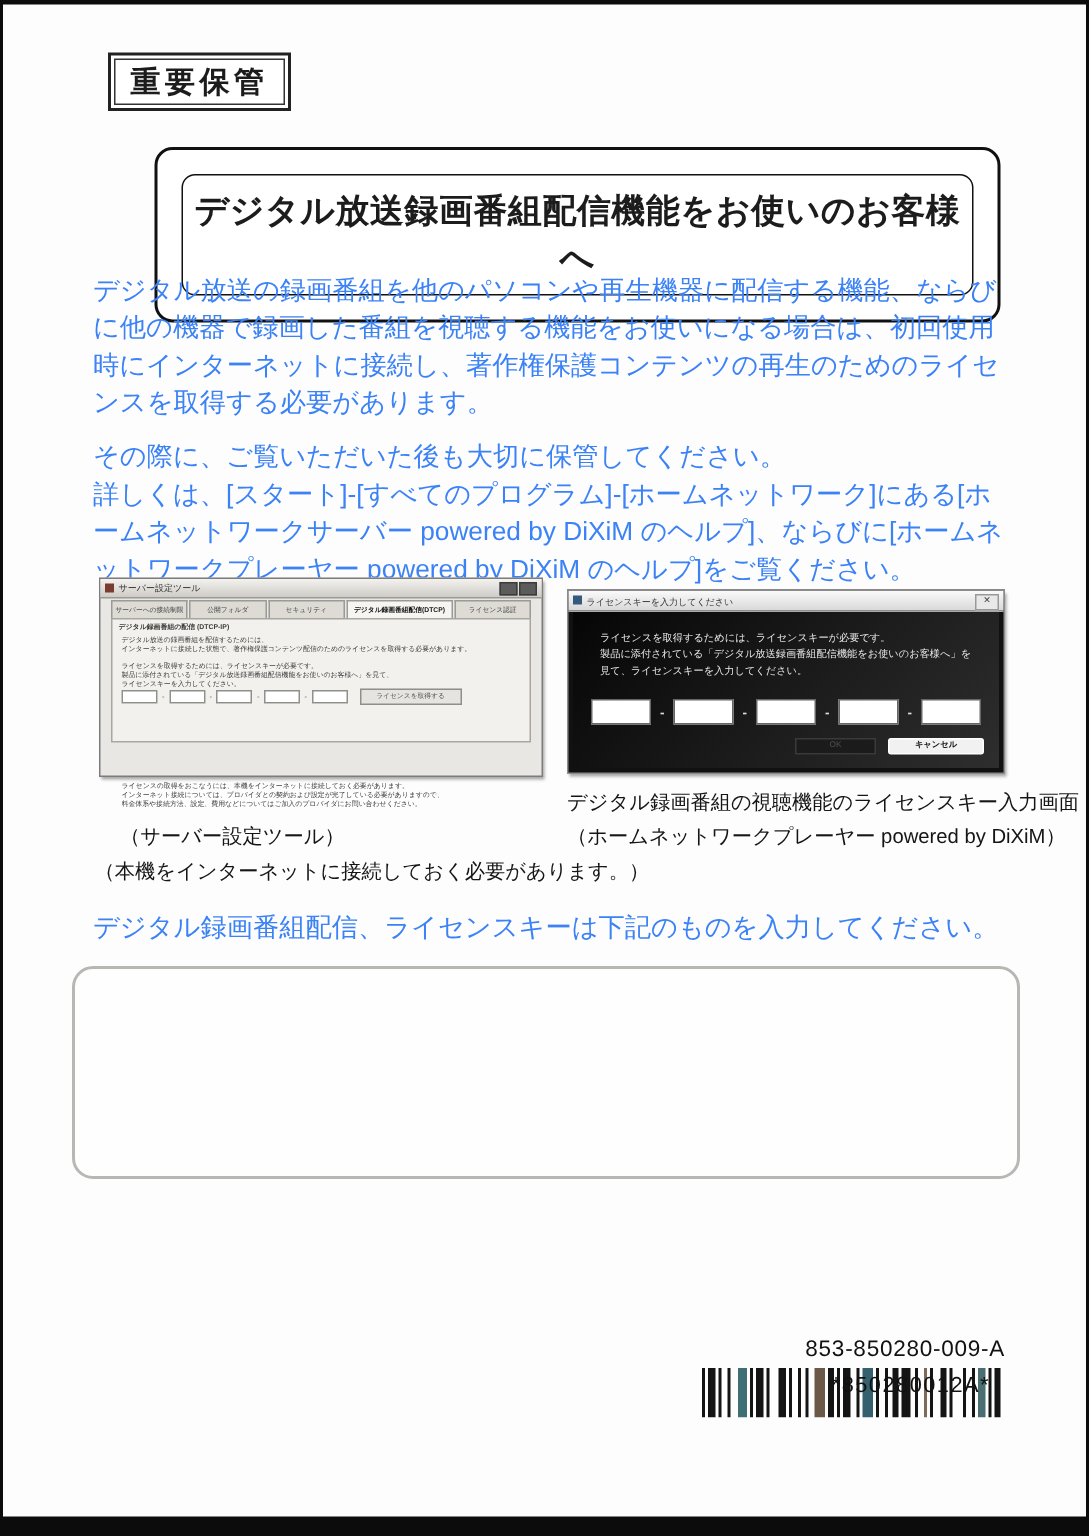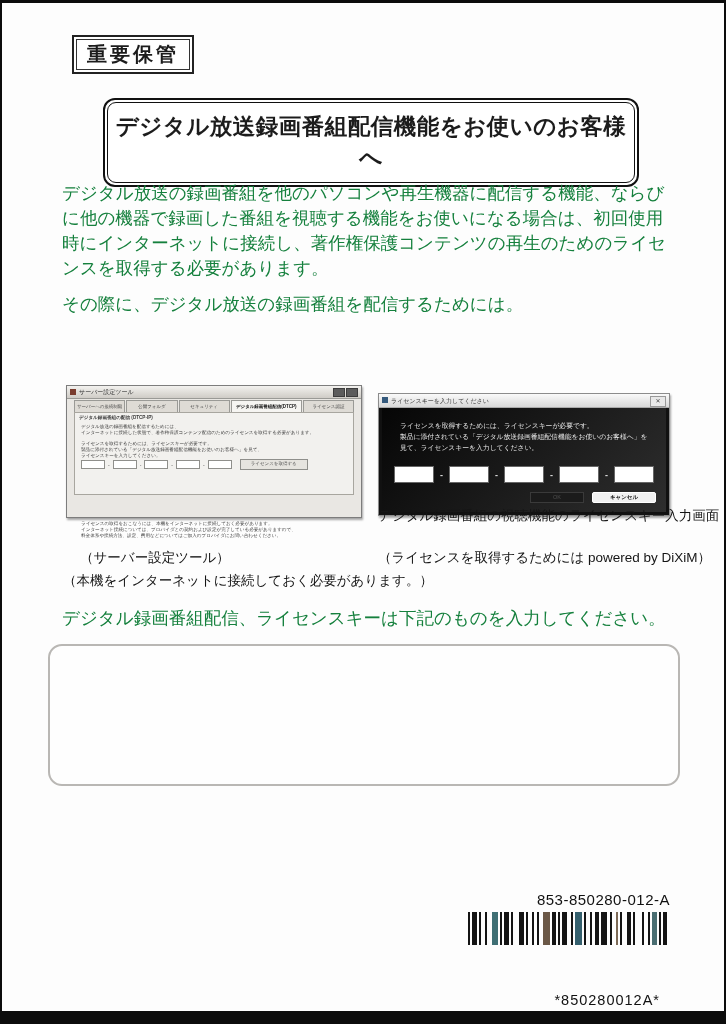--- a/index.html
+++ b/index.html
@@ -2,28 +2,28 @@
 <html><head>
 <meta charset="utf-8">
 <style>
   html,body{margin:0;padding:0;background:#888;}
   #page{
     position:relative;width:726px;height:1024px;background:#fdfdfd;
     font-family:"Liberation Sans","DejaVu Sans",sans-serif;color:#1c1c1c;
     overflow:hidden;margin:0 auto;
   }
   .abs{position:absolute;}
-  .jp{word-break:break-all;line-height:25px;font-size:17.5px;color:#15803d;}
+  .jp{word-break:break-all;line-height:25px;font-size:17.5px;color:#3b82f6;}
   
   .edge{background:#0c0c0c;}
   
   #imp-outer{border:2px solid #222;padding:2px;background:#fff;}
   #imp-inner{border:1.5px solid #333;padding:1px 10px;font-size:20px;font-weight:bold;letter-spacing:3px;}
   
-  #title-outer{border:2.5px solid #111;border-radius:12px;padding:2px;background:#fff;}
+  #title-outer{border:2.5px solid #111;border-radius:12px;padding:16px;background:#fff;}
   #title-inner{border:1.5px solid #111;border-radius:9px;text-align:center;font-size:22.5px;font-weight:600;padding:8px 6px 9px;letter-spacing:0.5px;}
   
   #shot-server{background:#e9e7e3;border:1px solid #7d7d7d;box-shadow:1px 2px 2px rgba(0,0,0,.35);}
   #shot-server .tbar{height:12px;background:linear-gradient(#f3f2ef,#cfccc6);border-bottom:1px solid #9a9a96;position:relative;}
   #shot-server .tbar .ticon{position:absolute;left:3px;top:3px;width:6px;height:6px;background:#7a3c2e;}
   #shot-server .tbar .ttl{position:absolute;left:12px;top:2px;font-size:6px;color:#333;white-space:nowrap;}
   #shot-server .wbtn{position:absolute;top:2px;width:10px;height:7px;background:#5c5c5c;border:1px solid #3c3c3c;}
   .tabbar{position:absolute;left:7px;top:14px;right:7px;height:12px;display:flex;gap:1px;}
   .tab{flex:1;background:#dedbd5;border:1px solid #9a9a96;border-bottom:none;font-size:4.5px;color:#444;text-align:center;line-height:11px;white-space:nowrap;overflow:hidden;}
   .tab.sel{background:#f6f5f2;font-weight:bold;color:#111;}
@@ -66,21 +66,22 @@
   <div class="abs" id="imp-outer" style="left:72px;top:35px;">
     <div id="imp-inner">重要保管</div>
   </div>
 
   <div class="abs" id="title-outer" style="left:103px;top:98px;width:528px;">
     <div id="title-inner">デジタル放送録画番組配信機能をお使いのお客様へ</div>
   </div>
 
   <div class="abs jp" style="left:62px;top:181px;width:616px;">デジタル放送の録画番組を他のパソコンや再生機器に配信する機能、ならびに他の機器で録画した番組を視聴する機能をお使いになる場合は、初回使用時にインターネットに接続し、著作権保護コンテンツの再生のためのライセンスを取得する必要があります。</div>
 
-  <div class="abs jp" style="left:62px;top:292px;width:616px;">その際に、デジタル放送の録画番組を配信するためには。</div>
+  <div class="abs jp" style="left:62px;top:292px;width:616px;">その際に、ご覧いただいた後も大切に保管してください。</div>
+  <div class="abs jp" style="left:62px;top:317px;width:616px;">詳しくは、[スタート]-[すべてのプログラム]-[ホームネットワーク]にある[ホームネットワークサーバー powered by DiXiM のヘルプ]、ならびに[ホームネットワークプレーヤー powered by DiXiM のヘルプ]をご覧ください。</div>
 
   <div class="abs" id="shot-server" style="left:66px;top:385px;width:294px;height:131px;">
     <div class="tbar">
       <span class="ticon"></span>
       <span class="ttl">サーバー設定ツール</span>
       <span class="wbtn" style="right:16px;"></span>
       <span class="wbtn" style="right:3px;"></span>
     </div>
     <div class="tabbar">
       <div class="tab">サーバーへの接続制限</div>
@@ -137,26 +138,26 @@
       </div>
       <div class="btnrow-p">
         <span class="okbtn">OK</span>
         <span class="cancelbtn">キャンセル</span>
       </div>
     </div>
   </div>
 
   <div class="abs caption" style="left:80px;top:546px;">（サーバー設定ツール）</div>
   <div class="abs caption" style="left:63px;top:569px;">（本機をインターネットに接続しておく必要があります。）</div>
-  <div class="abs caption" style="left:378px;top:504px;text-align:center;">デジタル録画番組の視聴機能のライセンスキー入力画面</div>
-  <div class="abs caption" style="left:378px;top:546px;">（ライセンスを取得するためには powered by DiXiM）</div>
+  <div class="abs caption" style="left:378px;top:523px;text-align:center;">デジタル録画番組の視聴機能のライセンスキー入力画面</div>
+  <div class="abs caption" style="left:378px;top:546px;">（ホームネットワークプレーヤー powered by DiXiM）</div>
 
   <div class="abs jp" style="left:62px;top:606px;width:616px;">デジタル録画番組配信、ライセンスキーは下記のものを入力してください。</div>
 
   <div class="abs" id="license-box" style="left:48px;top:644px;width:628px;height:138px;"></div>
 
 
-  <div class="abs" id="doc-number" style="right:56px;top:891px;">853-850280-012-A</div>
+  <div class="abs" id="doc-number" style="right:56px;top:891px;">853-850280-009-A</div>
 
   <div class="abs" id="barcode-bars" style="right:36px;top:912px;width:222px;"><span style="display:inline-block;height:33px;width:2.15px;background:#141414"></span><span style="display:inline-block;height:33px;width:2.15px;background:transparent"></span><span style="display:inline-block;height:33px;width:4.3px;background:#141414"></span><span style="display:inline-block;height:33px;width:2.15px;background:transparent"></span><span style="display:inline-block;height:33px;width:2.15px;background:#141414"></span><span style="display:inline-block;height:33px;width:4.3px;background:transparent"></span><span style="display:inline-block;height:33px;width:2.15px;background:#141414"></span><span style="display:inline-block;height:33px;width:4.3px;background:transparent"></span><span style="display:inline-block;height:33px;width:6.449999999999999px;background:#3f6f74"></span><span style="display:inline-block;height:33px;width:2.15px;background:transparent"></span><span style="display:inline-block;height:33px;width:2.15px;background:#141414"></span><span style="display:inline-block;height:33px;width:2.15px;background:transparent"></span><span style="display:inline-block;height:33px;width:4.3px;background:#141414"></span><span style="display:inline-block;height:33px;width:2.15px;background:transparent"></span><span style="display:inline-block;height:33px;width:2.15px;background:#141414"></span><span style="display:inline-block;height:33px;width:6.449999999999999px;background:transparent"></span><span style="display:inline-block;height:33px;width:4.3px;background:#141414"></span><span style="display:inline-block;height:33px;width:2.15px;background:transparent"></span><span style="display:inline-block;height:33px;width:2.15px;background:#141414"></span><span style="display:inline-block;height:33px;width:4.3px;background:transparent"></span><span style="display:inline-block;height:33px;width:2.15px;background:#141414"></span><span style="display:inline-block;height:33px;width:2.15px;background:transparent"></span><span style="display:inline-block;height:33px;width:2.15px;background:#141414"></span><span style="display:inline-block;height:33px;width:4.3px;background:transparent"></span><span style="display:inline-block;height:33px;width:6.449999999999999px;background:#6b5847"></span><span style="display:inline-block;height:33px;width:2.15px;background:transparent"></span><span style="display:inline-block;height:33px;width:4.3px;background:#141414"></span><span style="display:inline-block;height:33px;width:2.15px;background:transparent"></span><span style="display:inline-block;height:33px;width:2.15px;background:#141414"></span><span style="display:inline-block;height:33px;width:2.15px;background:transparent"></span><span style="display:inline-block;height:33px;width:4.3px;background:#141414"></span><span style="display:inline-block;height:33px;width:4.3px;background:transparent"></span><span style="display:inline-block;height:33px;width:2.15px;background:#141414"></span><span style="display:inline-block;height:33px;width:2.15px;background:transparent"></span><span style="display:inline-block;height:33px;width:6.449999999999999px;background:#35606e"></span><span style="display:inline-block;height:33px;width:2.15px;background:transparent"></span><span style="display:inline-block;height:33px;width:2.15px;background:#141414"></span><span style="display:inline-block;height:33px;width:4.3px;background:transparent"></span><span style="display:inline-block;height:33px;width:2.15px;background:#141414"></span><span style="display:inline-block;height:33px;width:2.15px;background:transparent"></span><span style="display:inline-block;height:33px;width:4.3px;background:#141414"></span><span style="display:inline-block;height:33px;width:2.15px;background:transparent"></span><span style="display:inline-block;height:33px;width:6.449999999999999px;background:#141414"></span><span style="display:inline-block;height:33px;width:2.15px;background:transparent"></span><span style="display:inline-block;height:33px;width:2.15px;background:#141414"></span><span style="display:inline-block;height:33px;width:4.3px;background:transparent"></span><span style="display:inline-block;height:33px;width:2.15px;background:#7d6a57"></span><span style="display:inline-block;height:33px;width:2.15px;background:transparent"></span><span style="display:inline-block;height:33px;width:2.15px;background:#141414"></span><span style="display:inline-block;height:33px;width:4.3px;background:transparent"></span><span style="display:inline-block;height:33px;width:4.3px;background:#141414"></span><span style="display:inline-block;height:33px;width:2.15px;background:transparent"></span><span style="display:inline-block;height:33px;width:2.15px;background:#141414"></span><span style="display:inline-block;height:33px;width:6.449999999999999px;background:transparent"></span><span style="display:inline-block;height:33px;width:2.15px;background:#141414"></span><span style="display:inline-block;height:33px;width:4.3px;background:transparent"></span><span style="display:inline-block;height:33px;width:2.15px;background:#141414"></span><span style="display:inline-block;height:33px;width:2.15px;background:transparent"></span><span style="display:inline-block;height:33px;width:4.3px;background:#4a6e72"></span><span style="display:inline-block;height:33px;width:2.15px;background:transparent"></span><span style="display:inline-block;height:33px;width:2.15px;background:#141414"></span><span style="display:inline-block;height:33px;width:2.15px;background:transparent"></span><span style="display:inline-block;height:33px;width:4.3px;background:#141414"></span><span style="display:inline-block;height:33px;width:2.15px;background:transparent"></span></div>
-  <div class="abs" id="barcode-text" style="right:66px;top:992px;">*850280012A*</div>
+  <div class="abs" id="barcode-text" style="right:66px;top:916px;">*850280012A*</div>
 
 </div>
 
 </body></html>

